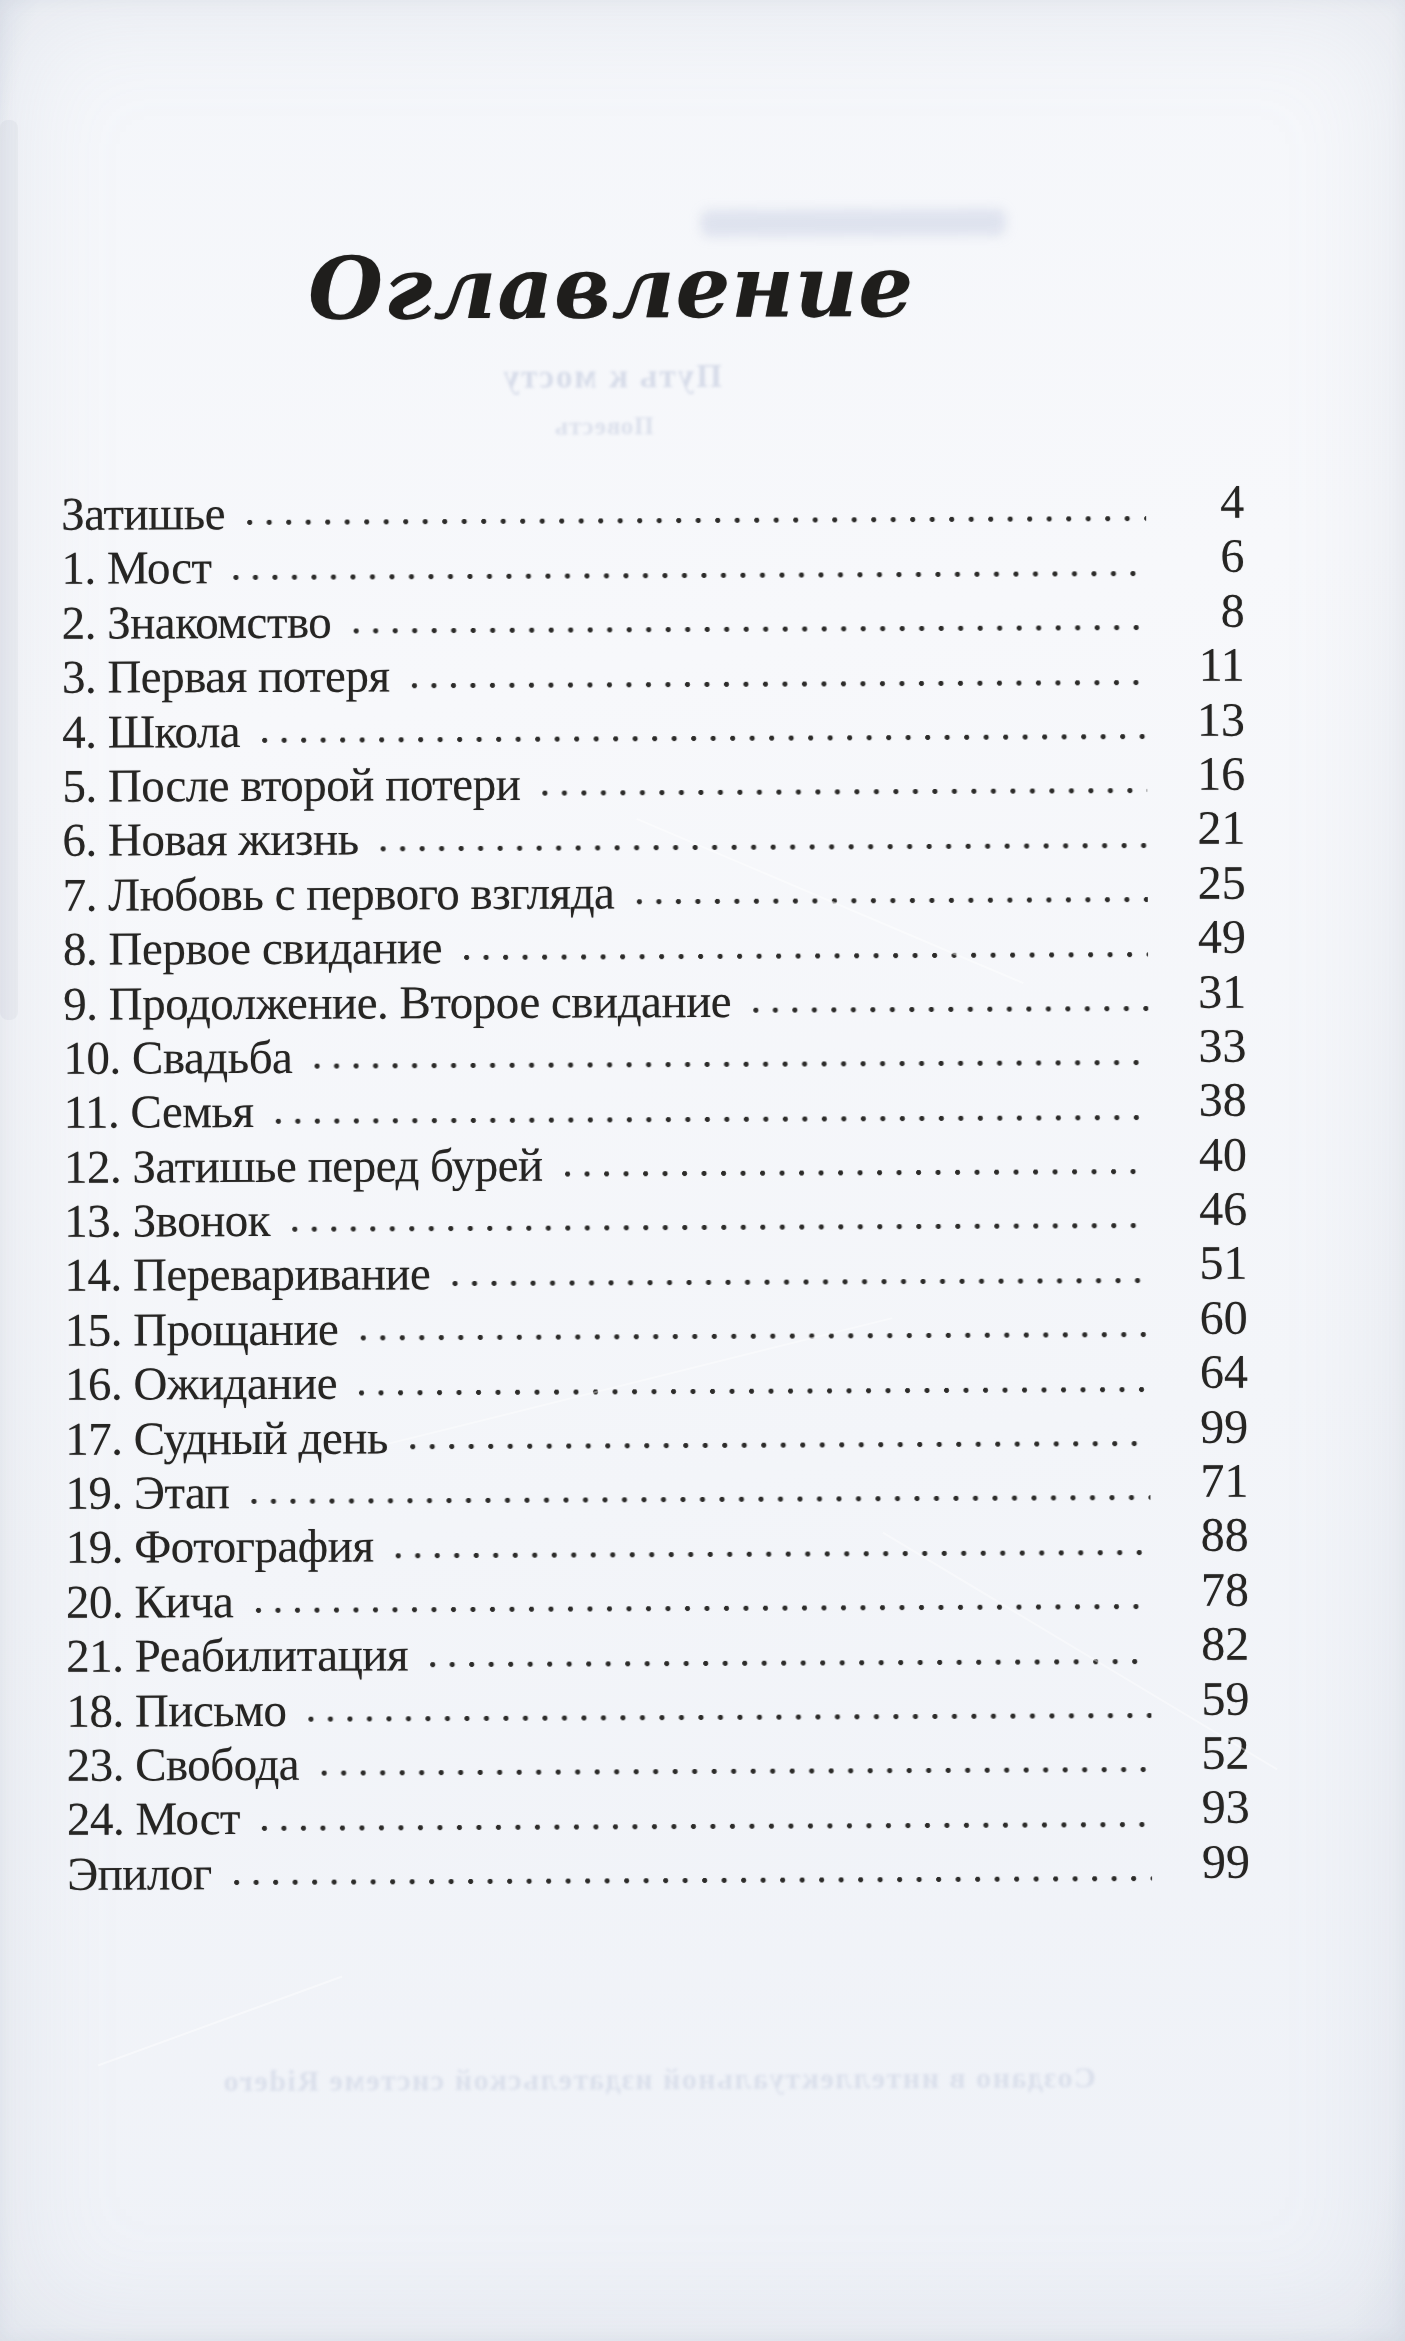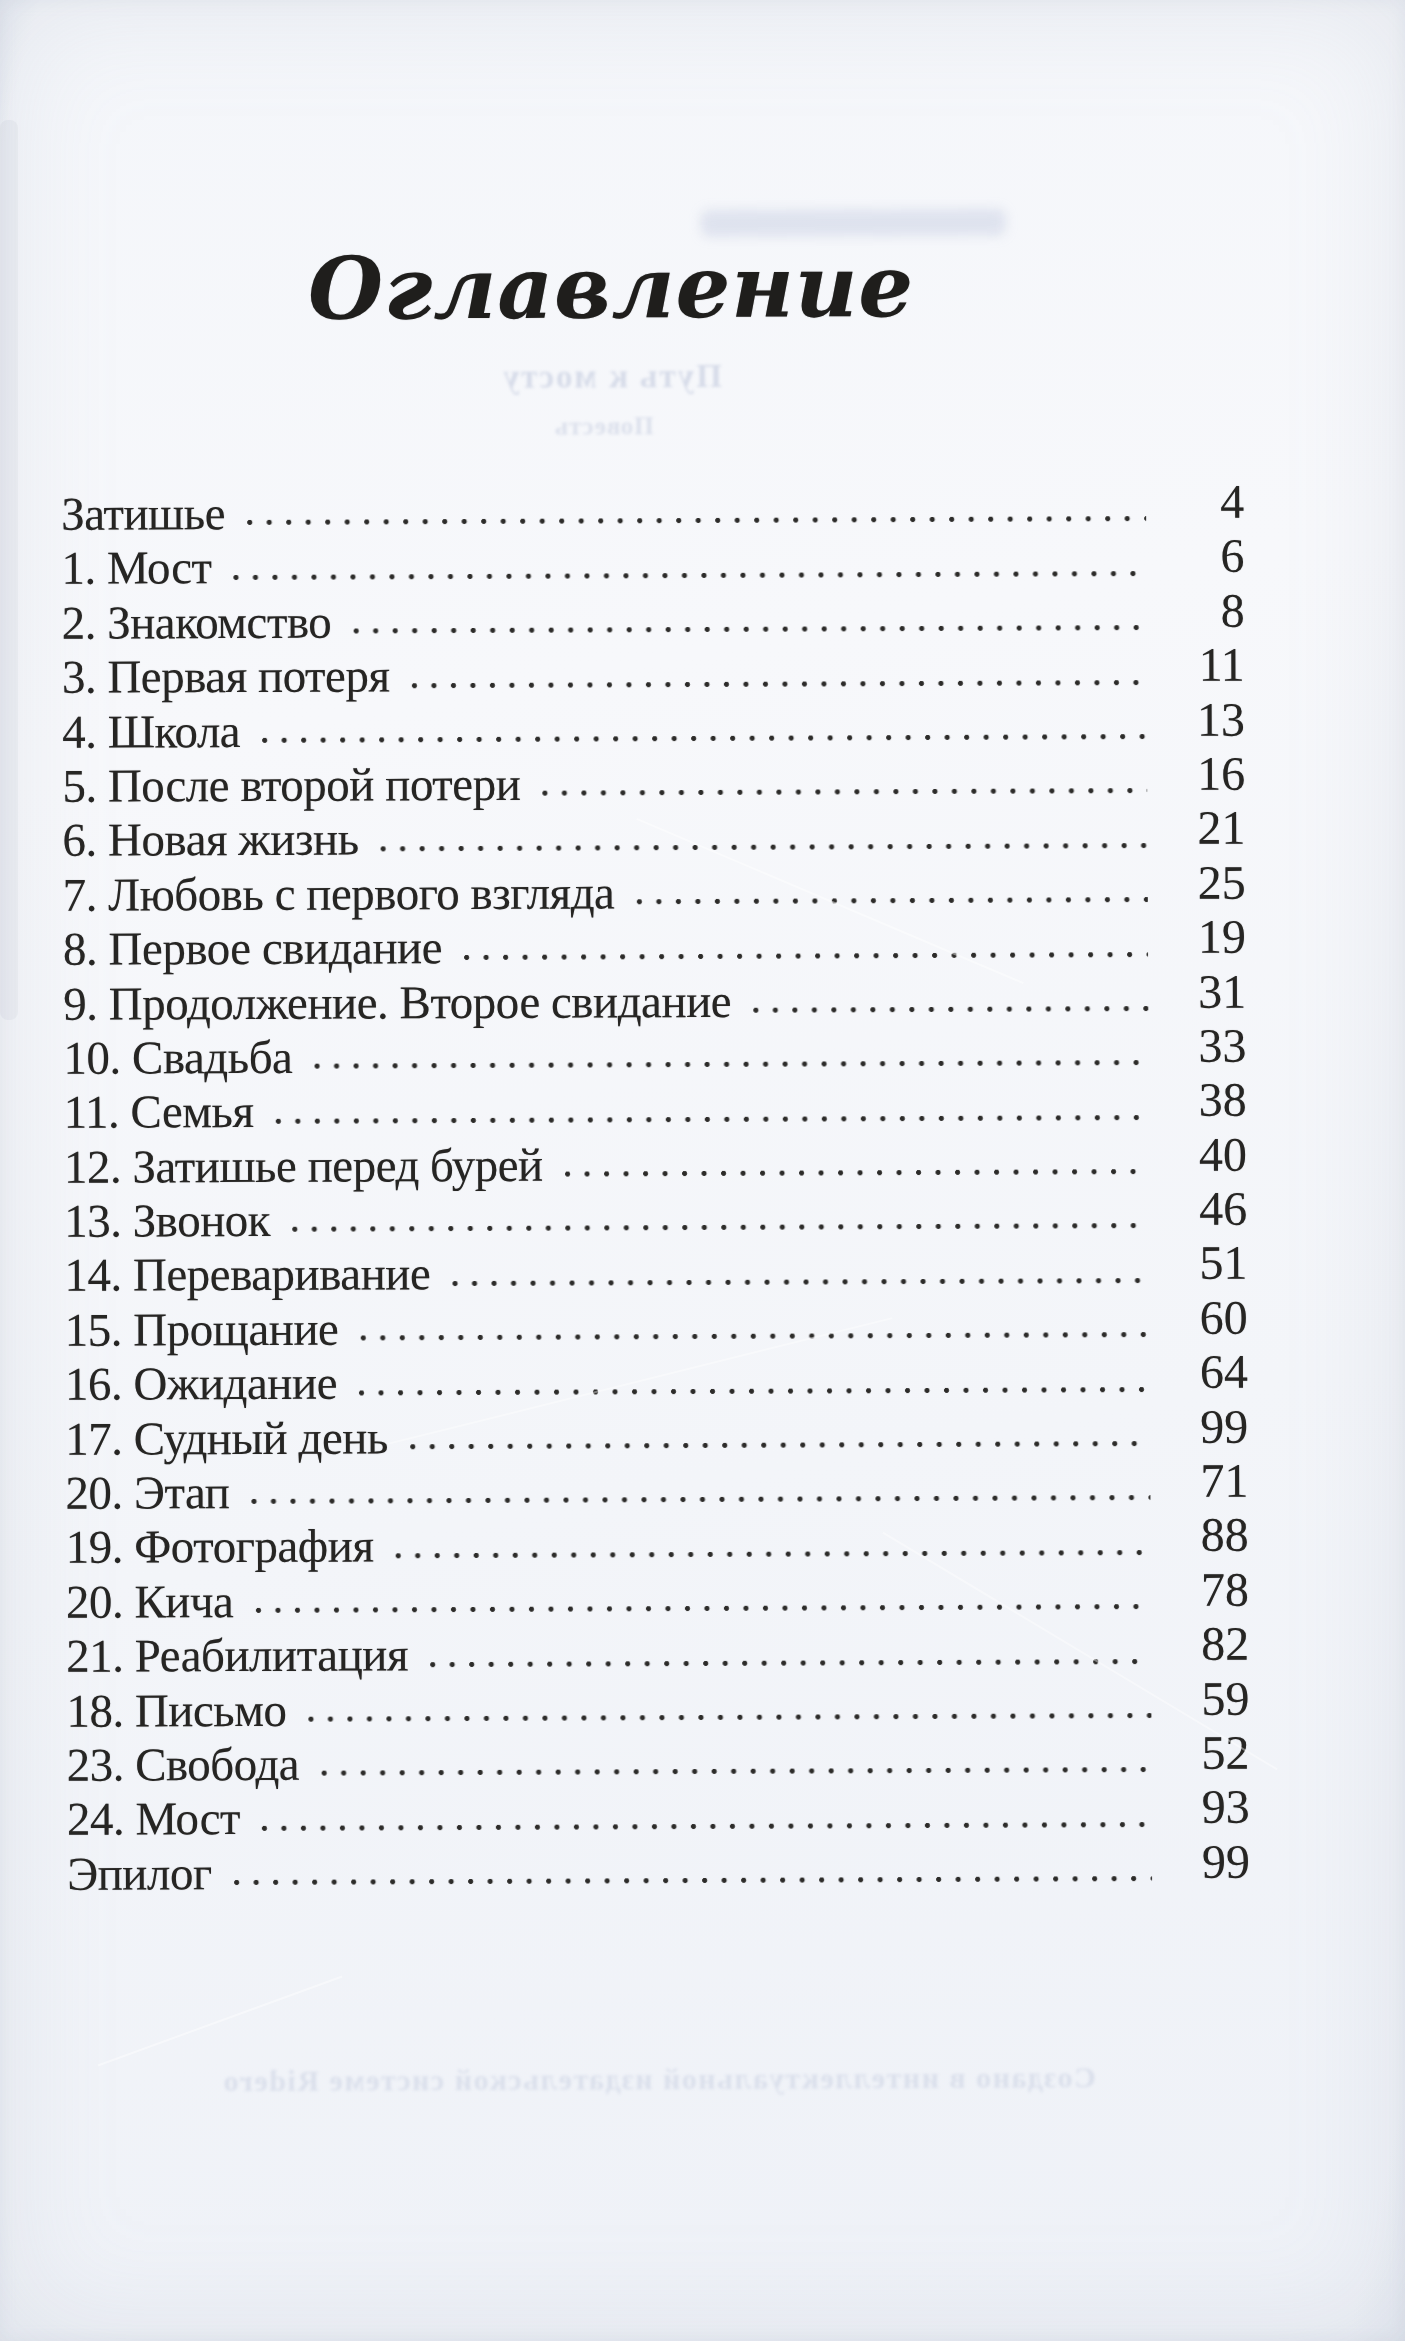--- a/index.html
+++ b/index.html
@@ -107,21 +107,21 @@
         <span class="toc-page">21</span>
       </div>
       <div class="toc-row">
         <span class="toc-label">7. Любовь с первого взгляда</span>
         <span class="toc-leader"></span>
         <span class="toc-page">25</span>
       </div>
       <div class="toc-row">
         <span class="toc-label">8. Первое свидание</span>
         <span class="toc-leader"></span>
-        <span class="toc-page">19</span>
+        <span class="toc-page">49</span>
       </div>
       <div class="toc-row">
         <span class="toc-label">9. Продолжение. Второе свидание</span>
         <span class="toc-leader"></span>
         <span class="toc-page">31</span>
       </div>
       <div class="toc-row">
         <span class="toc-label">10. Свадьба</span>
         <span class="toc-leader"></span>
         <span class="toc-page">33</span>
@@ -155,21 +155,21 @@
         <span class="toc-label">16. Ожидание</span>
         <span class="toc-leader"></span>
         <span class="toc-page">64</span>
       </div>
       <div class="toc-row">
         <span class="toc-label">17. Судный день</span>
         <span class="toc-leader"></span>
         <span class="toc-page">99</span>
       </div>
       <div class="toc-row">
-        <span class="toc-label">20. Этап</span>
+        <span class="toc-label">19. Этап</span>
         <span class="toc-leader"></span>
         <span class="toc-page">71</span>
       </div>
       <div class="toc-row">
         <span class="toc-label">19. Фотография</span>
         <span class="toc-leader"></span>
         <span class="toc-page">88</span>
       </div>
       <div class="toc-row">
         <span class="toc-label">20. Кича</span>

